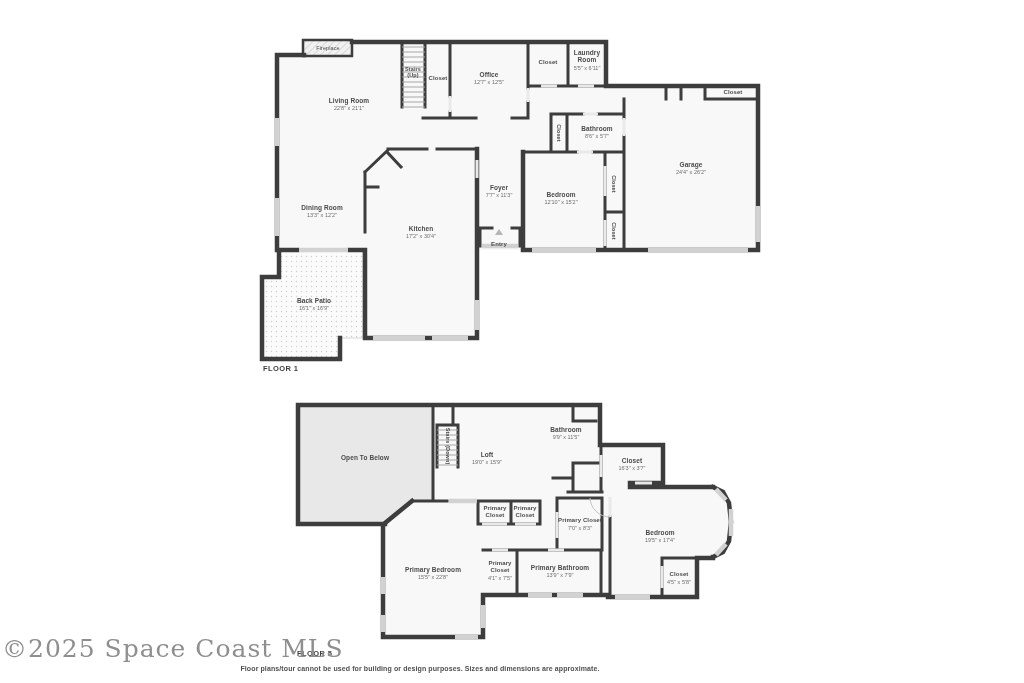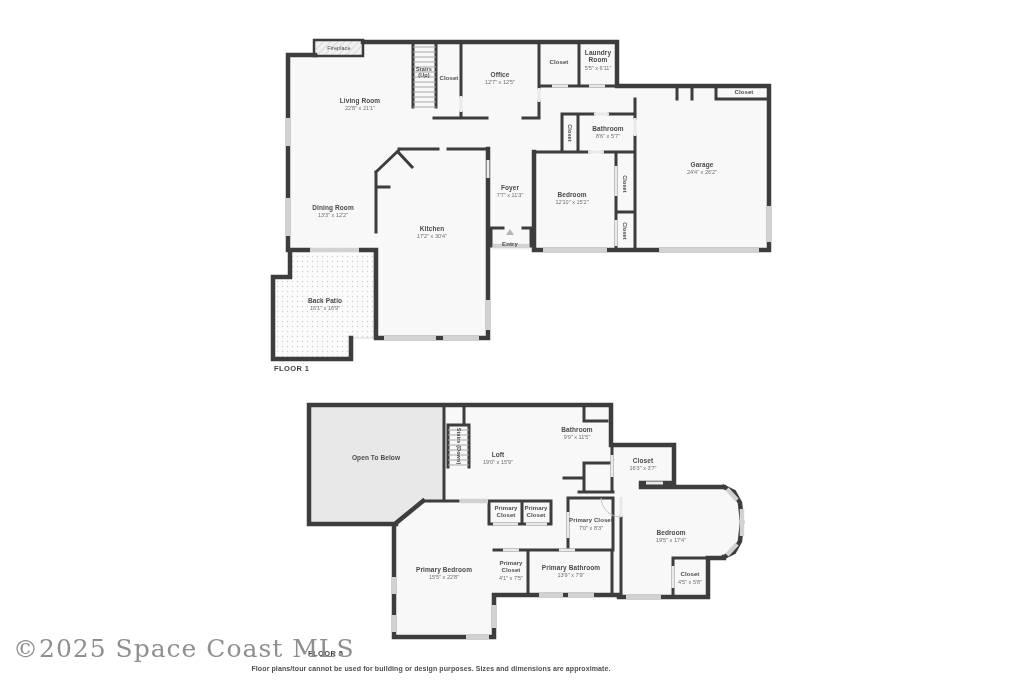--- a/index.html
+++ b/index.html
@@ -1,17 +1,17 @@
 <!DOCTYPE html>
 <html style="--wall: #3d3d3d; --room: #f8f8f8; --open-below: #e8e8e8; --window: #d2d2d2; --label: #4a4a4a; --dims: #6e6e6e;"><head>
 <meta charset="utf-8">
 <style>
   html,body{margin:0;padding:0;background:#ffffff;}
   .stage{position:relative;width:840px;height:683px;background:#fff;overflow:hidden;
-         font-family:"Liberation Sans", sans-serif;margin-left:11px;}
+         font-family:"Liberation Sans", sans-serif;}
   svg{position:absolute;left:0;top:0;}
   .room{position:absolute;transform:translate(-50%,-50%);text-align:center;
         color:var(--label,#4a4a4a);white-space:nowrap;line-height:1.15;pointer-events:none;}
   .room .rn{font-size:6.5px;font-weight:bold;letter-spacing:.1px;}
   .room .rd{font-size:5.5px;font-weight:normal;color:var(--dims,#6e6e6e);margin-top:1px;}
   .room.wrap{white-space:normal;}
   .room.w22{width:24px;} .room.w26{width:30px;} .room.w30{width:32px;}
   .room.vert{writing-mode:vertical-rl;white-space:nowrap;}
   .room.vert .rn{font-size:5.5px;}
   .room.tiny .rn{font-size:6px;}

